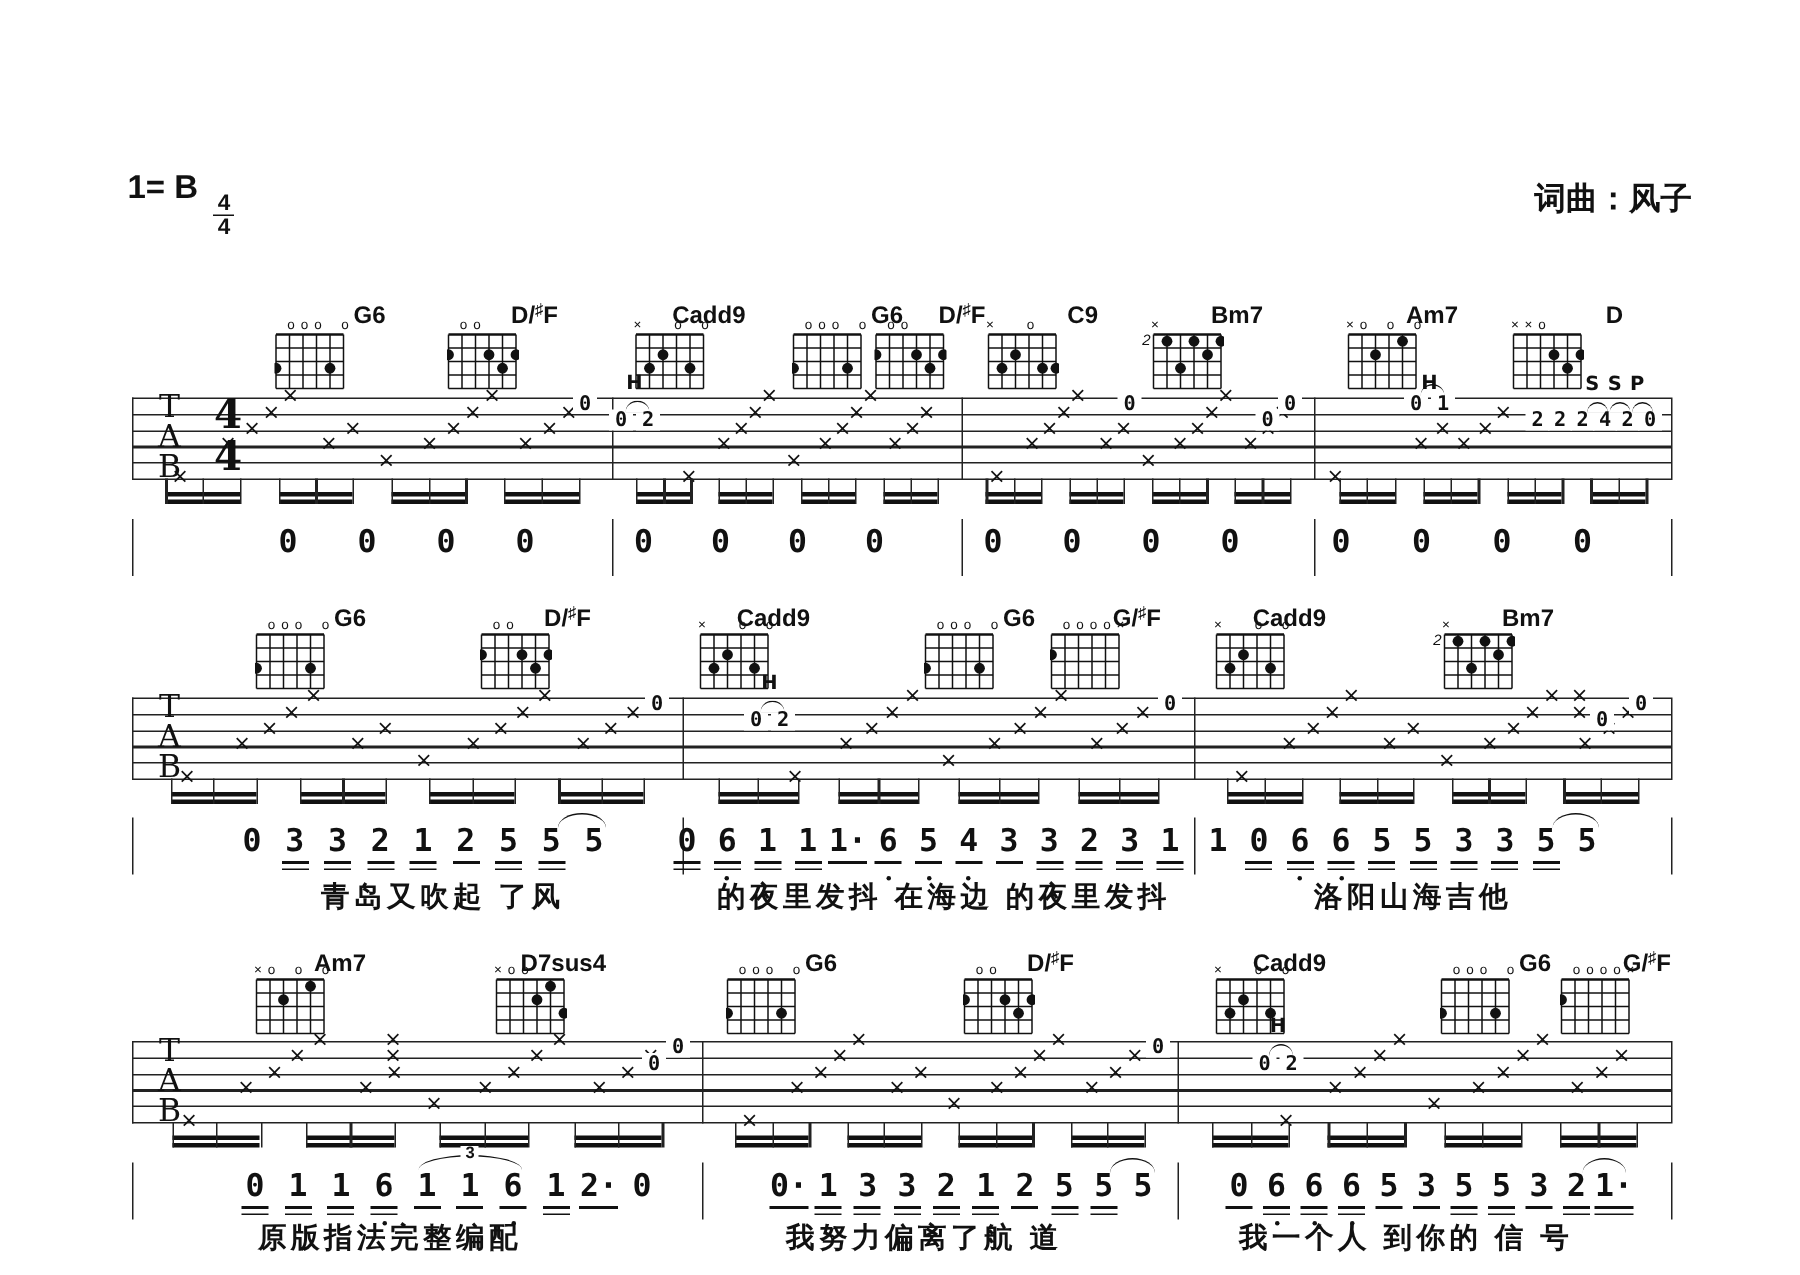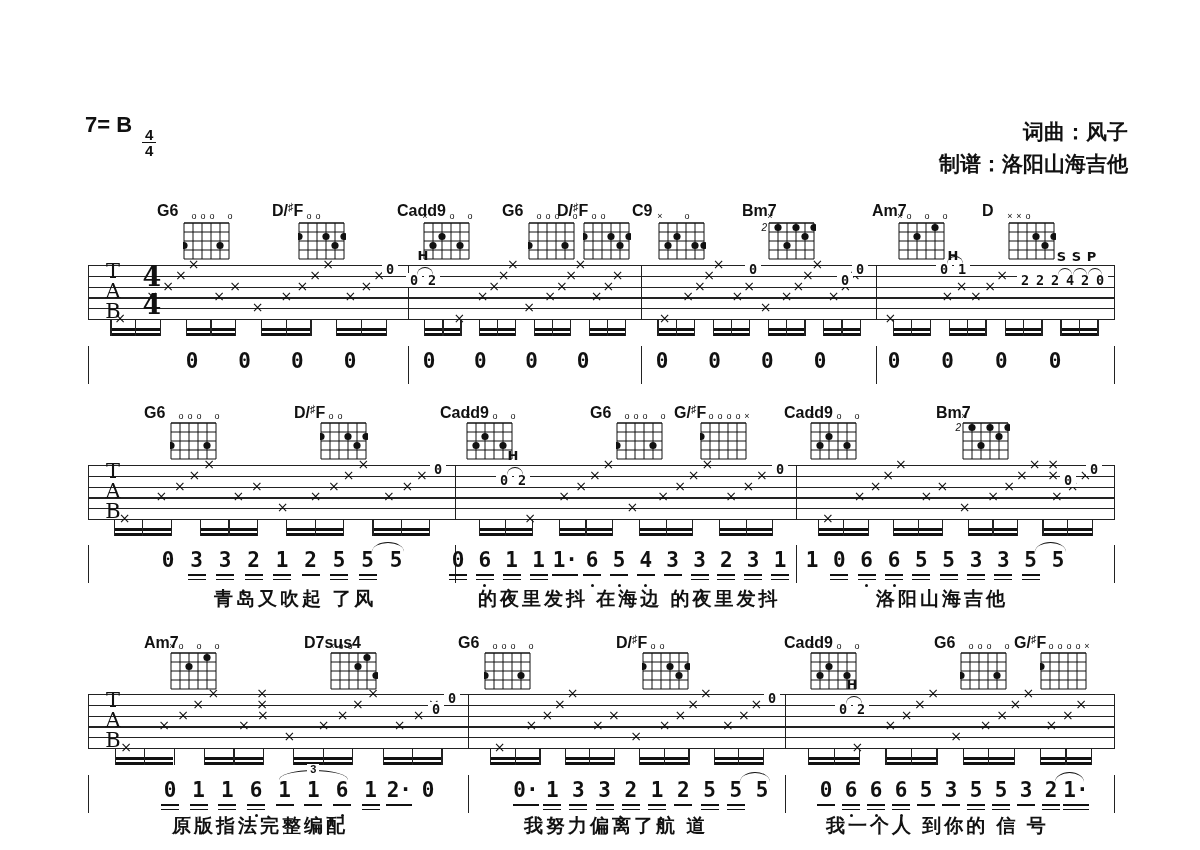--- a/index.html
+++ b/index.html
@@ -17,40 +17,39 @@
   .c1{top:118px;} .c2{top:150px;}
   .hline{background:#222;height:1.2px;}
   .vline{background:#222;width:1.2px;}
   .xmark{font-size:14px;line-height:17px;width:14px;text-align:center;font-family:"DejaVu Sans",sans-serif;}
   .tabdig{font-size:13.5px;font-weight:600;width:16px;text-align:center;line-height:14px;
           font-family:"DejaVu Sans Mono",monospace;background:#fff;}
   .tech{font-size:13px;font-weight:700;width:24px;text-align:center;font-family:"DejaVu Sans",sans-serif;}
   .arc{border-top:1.6px solid #111;border-radius:50% 50% 0 0 / 100% 100% 0 0;}
   .stafletter{font-family:"DejaVu Serif",serif;font-size:21px;width:20px;text-align:center;line-height:21px;}
   .tsig{font-family:"DejaVu Serif",serif;font-size:27px;font-weight:700;width:24px;text-align:center;line-height:26px;}
-  .cname{width:100px;text-align:left;font-size:16px;font-weight:600;line-height:17px;}
+  .cname{width:100px;text-align:right;font-size:16px;font-weight:600;line-height:17px;}
   .sharp{font-size:11px;position:relative;top:-5px;}
   .cmark{font-size:9px;width:10px;text-align:center;line-height:9px;}
   .cpos{font-size:10px;font-style:italic;width:9px;text-align:right;line-height:10px;}
   .meldig{font-size:21px;font-weight:600;text-align:center;line-height:22px;
           font-family:"DejaVu Sans Mono",monospace;}
   .mul{background:#111;height:1.6px;}
   .odot{background:#111;width:3px;height:3px;border-radius:50%;}
   .trip3{font-size:11px;font-weight:700;width:12px;text-align:center;background:#fff;line-height:11px;}
   .lyric{font-size:19px;font-weight:600;letter-spacing:3px;line-height:22px;}
   .beam{background:#111;height:3px;}
   .stem{background:#222;width:1.2px;}
 </style>
 </head>
 <body>
 
 <div class="sheet" id="sheet">
-  <div class="abs keyline"><span>7= B</span><span class="frac"><i class="num">4</i><i>4</i></span></div>
+  <div class="abs keyline"><span>1= B</span><span class="frac"><i class="num">4</i><i>4</i></span></div>
   <div class="abs credit c1">词曲：风子</div>
-  <div class="abs credit c2">制谱：洛阳山海吉他</div>
   <div id="score">
       <div class="abs cname" style="left: 157px; top: 202px; width: 100px;">G6</div>
       <div class="abs cmark" style="left: 189px; top: 212px;">o</div>
       <div class="abs cmark" style="left: 198px; top: 212px;">o</div>
       <div class="abs cmark" style="left: 207px; top: 212px;">o</div>
       <div class="abs cmark" style="left: 225px; top: 212px;">o</div>
       <svg width="48" height="38" class="abs" style="left: 183px; top: 222px;">
         <line x1="1" x2="1" y1="1" y2="37" stroke="#111" stroke-width="1"></line>
         <line x1="10" x2="10" y1="1" y2="37" stroke="#111" stroke-width="1"></line>
         <line x1="19" x2="19" y1="1" y2="37" stroke="#111" stroke-width="1"></line>

